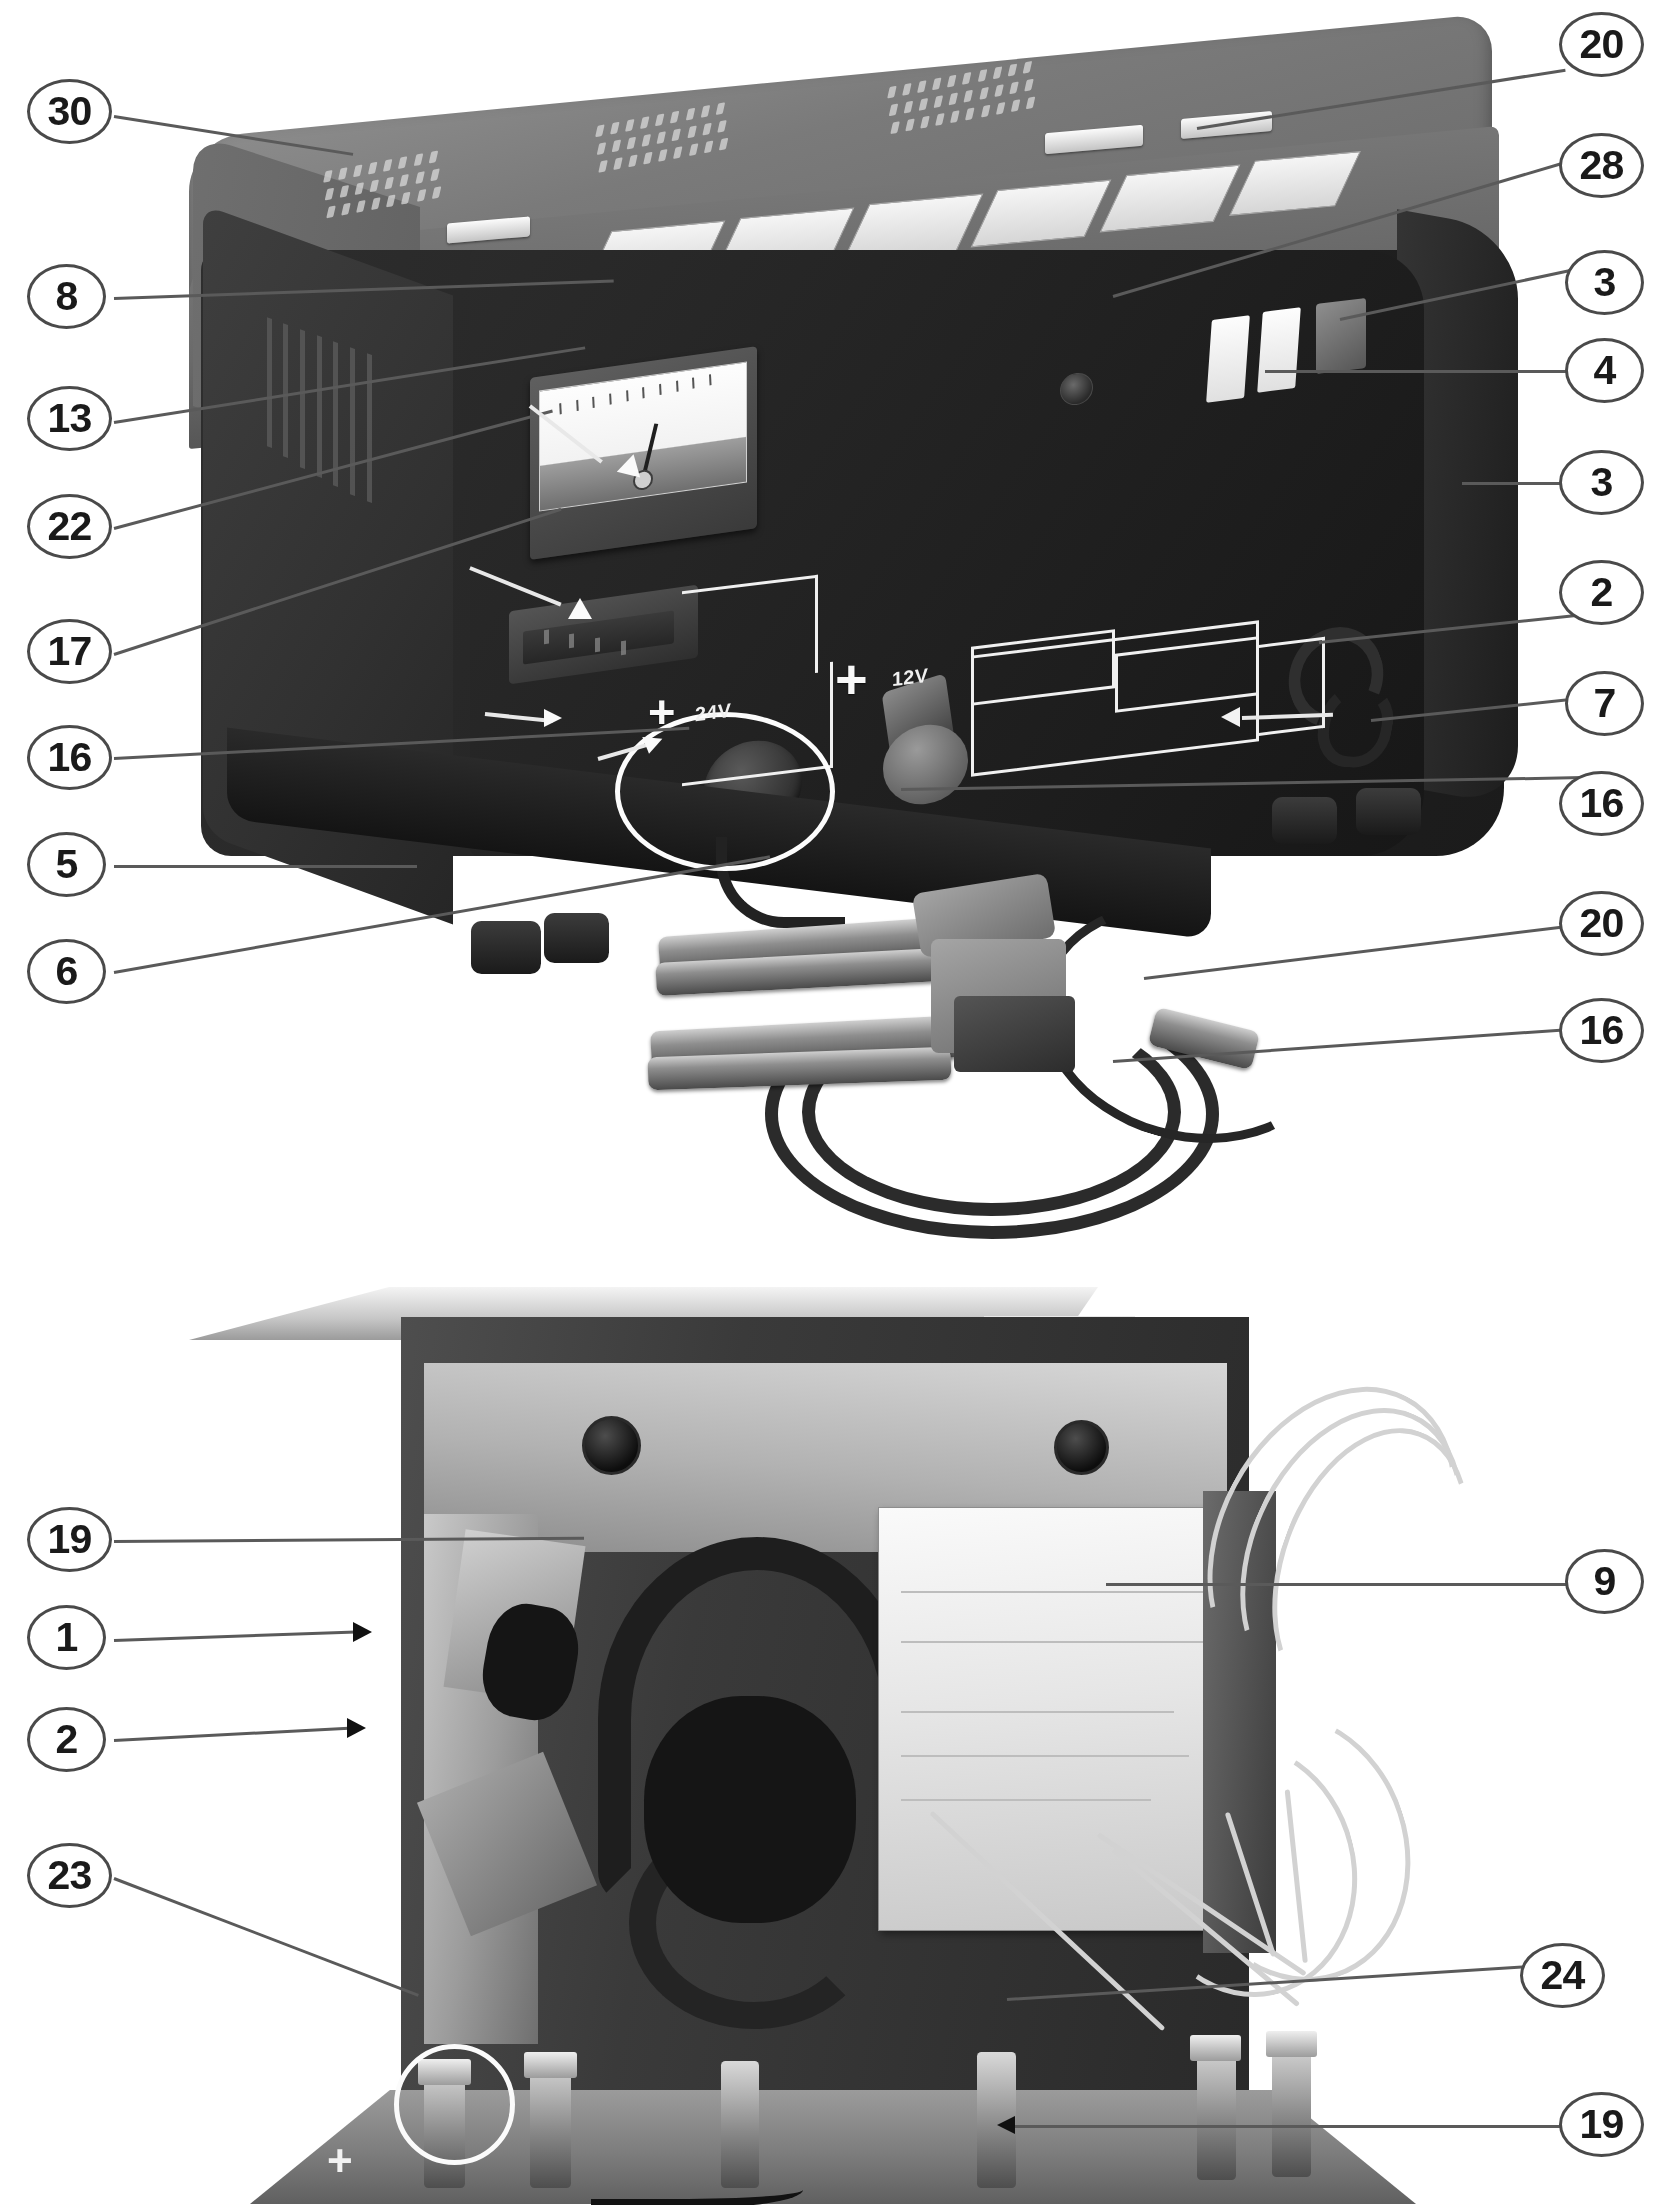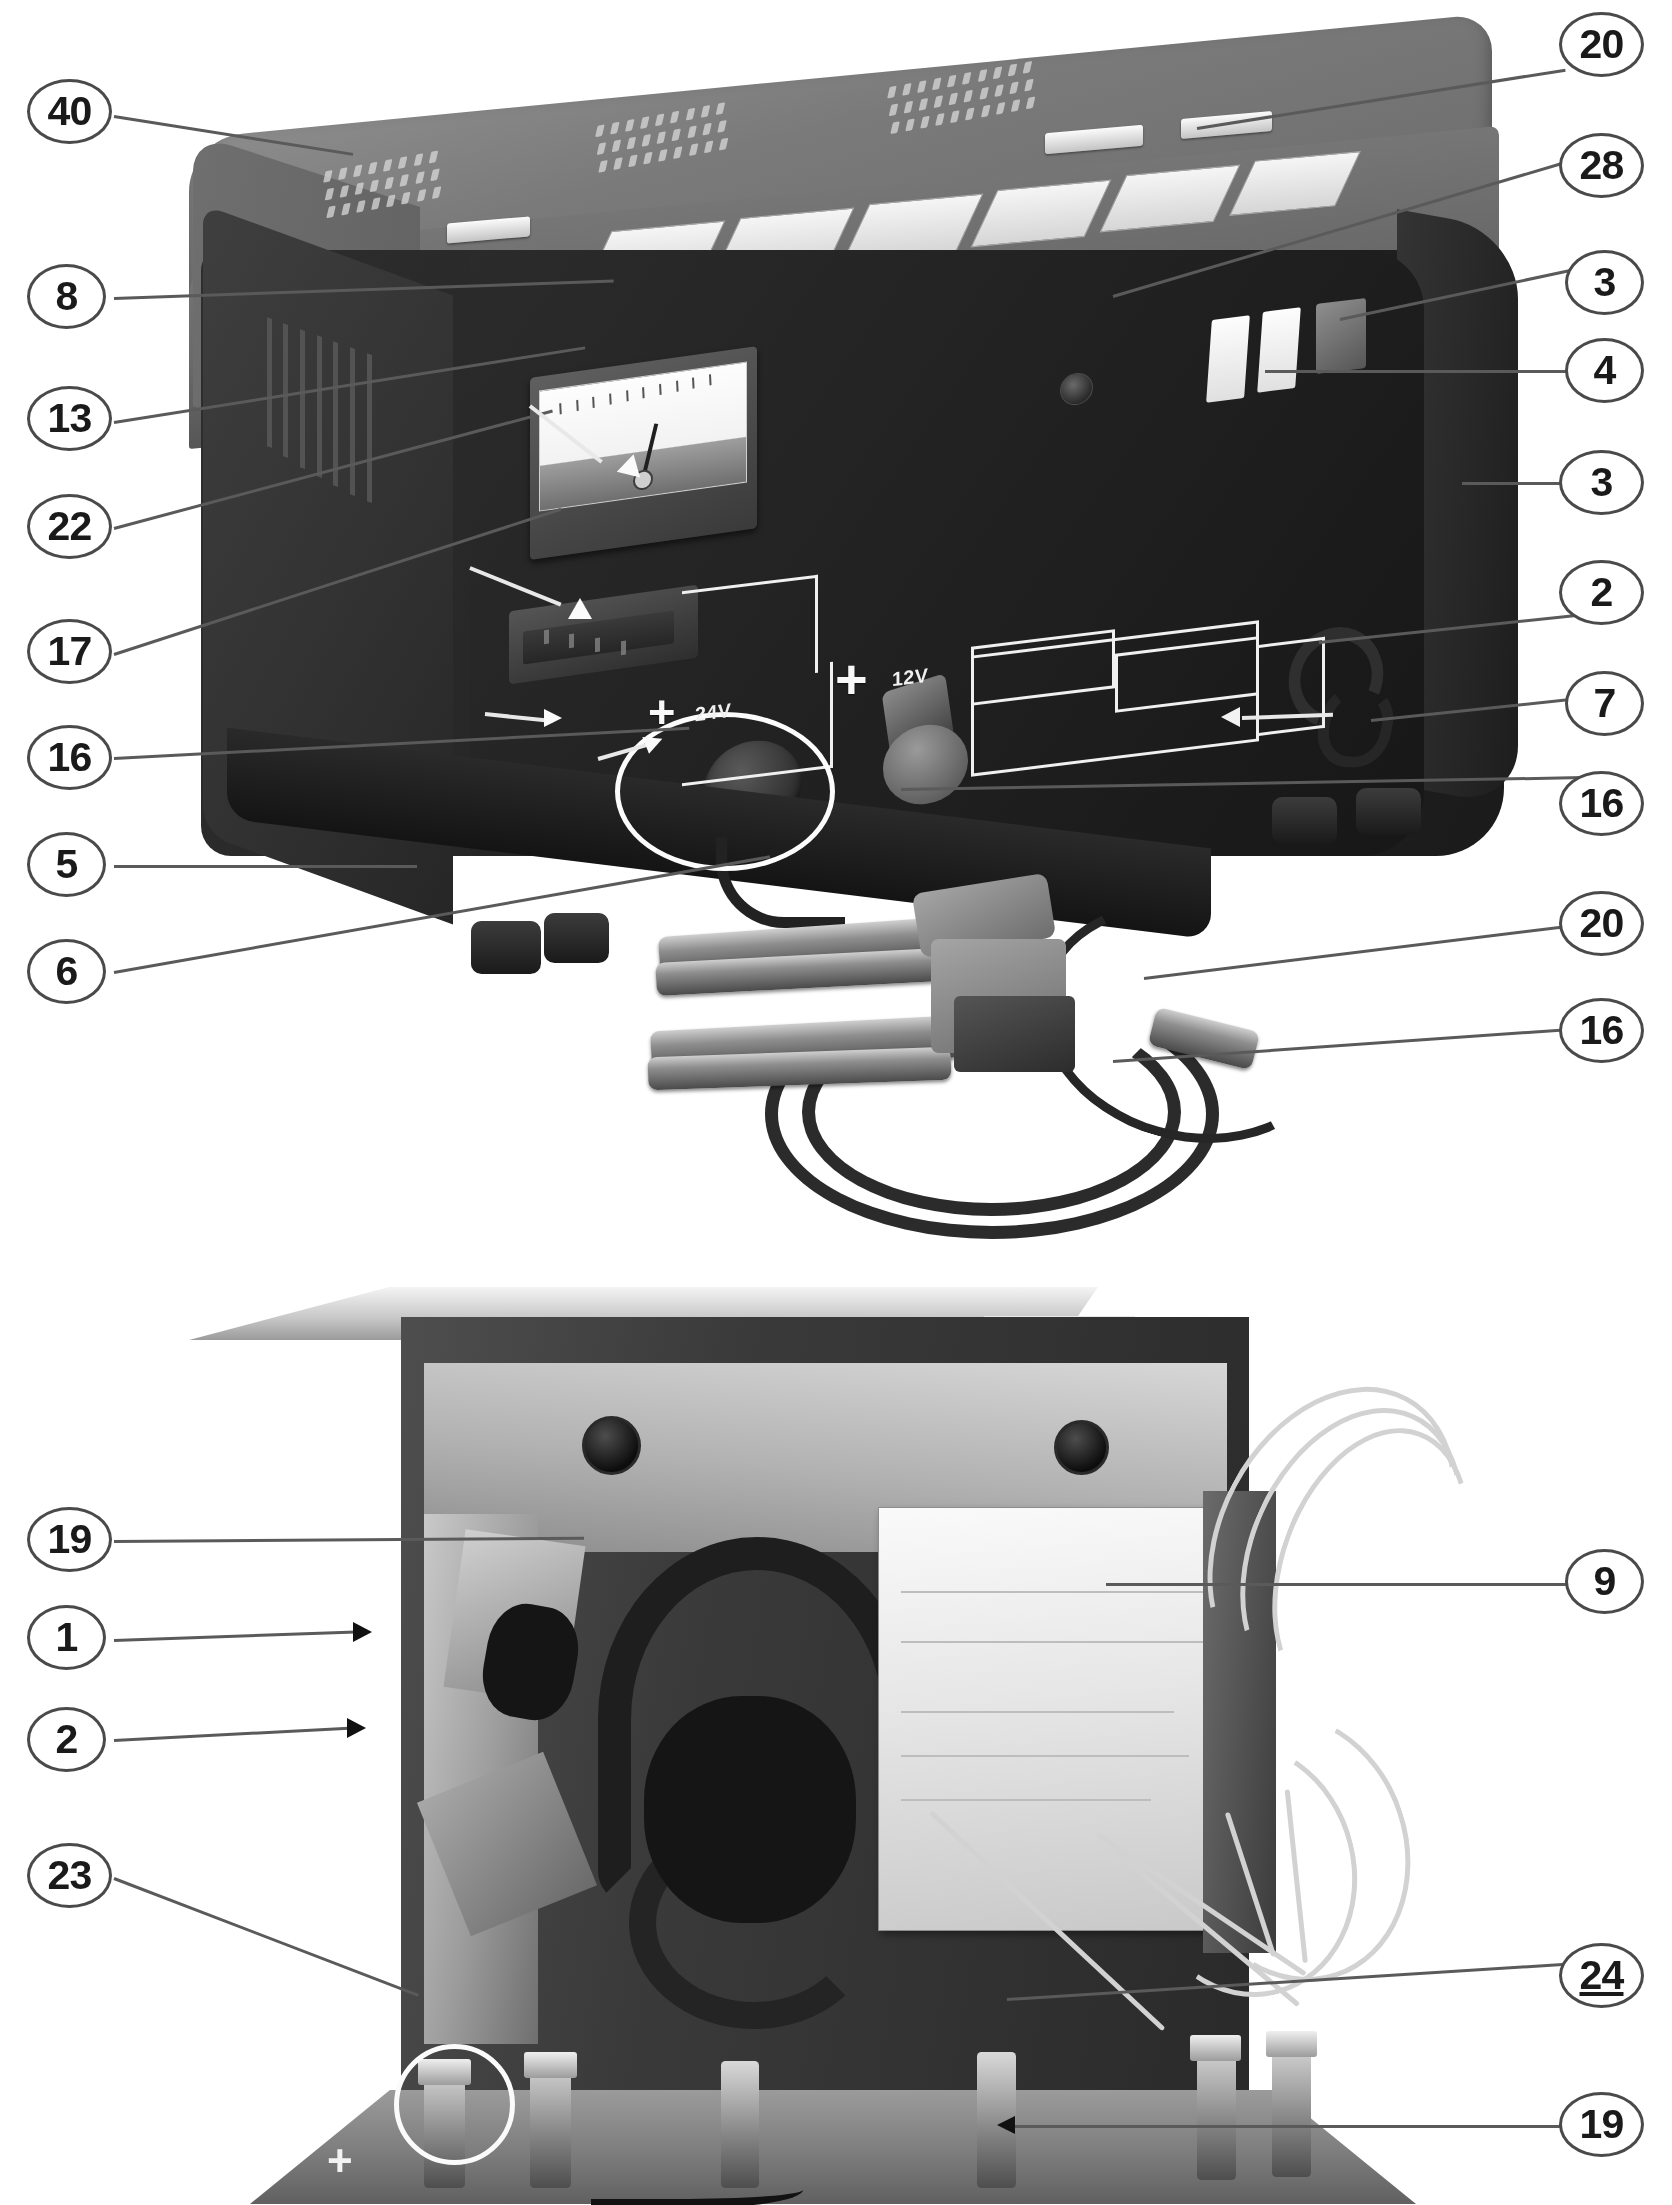--- a/index.html
+++ b/index.html
@@ -831,21 +831,21 @@
   <div class="arrowhead arrow-r" style="left:353px; top:1622px;"></div>
   <div class="leader" style="left:114px; top:1739px; width:235px; transform:rotate(-3deg);"></div>
   <div class="arrowhead arrow-r" style="left:347px; top:1718px;"></div>
   <div class="leader" style="left:114px; top:1877px; width:326px; transform:rotate(21deg);"></div>
 
   <div class="leader" style="left:1106px; top:1583px; width:477px; transform:rotate(0deg);"></div>
   <div class="leader" style="left:1007px; top:1998px; width:576px; transform:rotate(-3.6deg);"></div>
   <div class="leader" style="left:1015px; top:2125px; width:568px; transform:rotate(0deg);"></div>
   <div class="arrowhead arrow-l-d" style="left:997px; top:2116px;"></div>
 
-  <div class="callout w2" style="left:27px;   top:79px;">40</div>
+  <div class="callout w2" style="left:27px;   top:79px;">30</div>
   <div class="callout w1" style="left:27px;   top:264px;">8</div>
   <div class="callout w2" style="left:27px;   top:386px;">13</div>
   <div class="callout w2" style="left:27px;   top:494px;">22</div>
   <div class="callout w2" style="left:27px;   top:619px;">17</div>
   <div class="callout w2" style="left:27px;   top:725px;">16</div>
   <div class="callout w1" style="left:27px;   top:832px;">5</div>
   <div class="callout w1" style="left:27px;   top:939px;">6</div>
 
   <div class="callout w2" style="left:1559px; top:12px;">20</div>
   <div class="callout w2" style="left:1559px; top:133px;">28</div>
@@ -857,17 +857,17 @@
   <div class="callout w2" style="left:1559px; top:771px;">16</div>
   <div class="callout w2" style="left:1559px; top:891px;">20</div>
   <div class="callout w2" style="left:1559px; top:998px;">16</div>
 
   <div class="callout w2" style="left:27px;   top:1507px;">19</div>
   <div class="callout w1" style="left:27px;   top:1605px;">1</div>
   <div class="callout w1" style="left:27px;   top:1707px;">2</div>
   <div class="callout w2" style="left:27px;   top:1843px;">23</div>
 
   <div class="callout w1" style="left:1565px; top:1549px;">9</div>
-  <div class="callout w2" style="left:1559px; top:1943px;text-decoration:underline;">24</div>
+  <div class="callout w2" style="left:1520px; top:1943px;">24</div>
   <div class="callout w2" style="left:1559px; top:2092px;">19</div>
 
 </div>
 
 
 </body></html>

